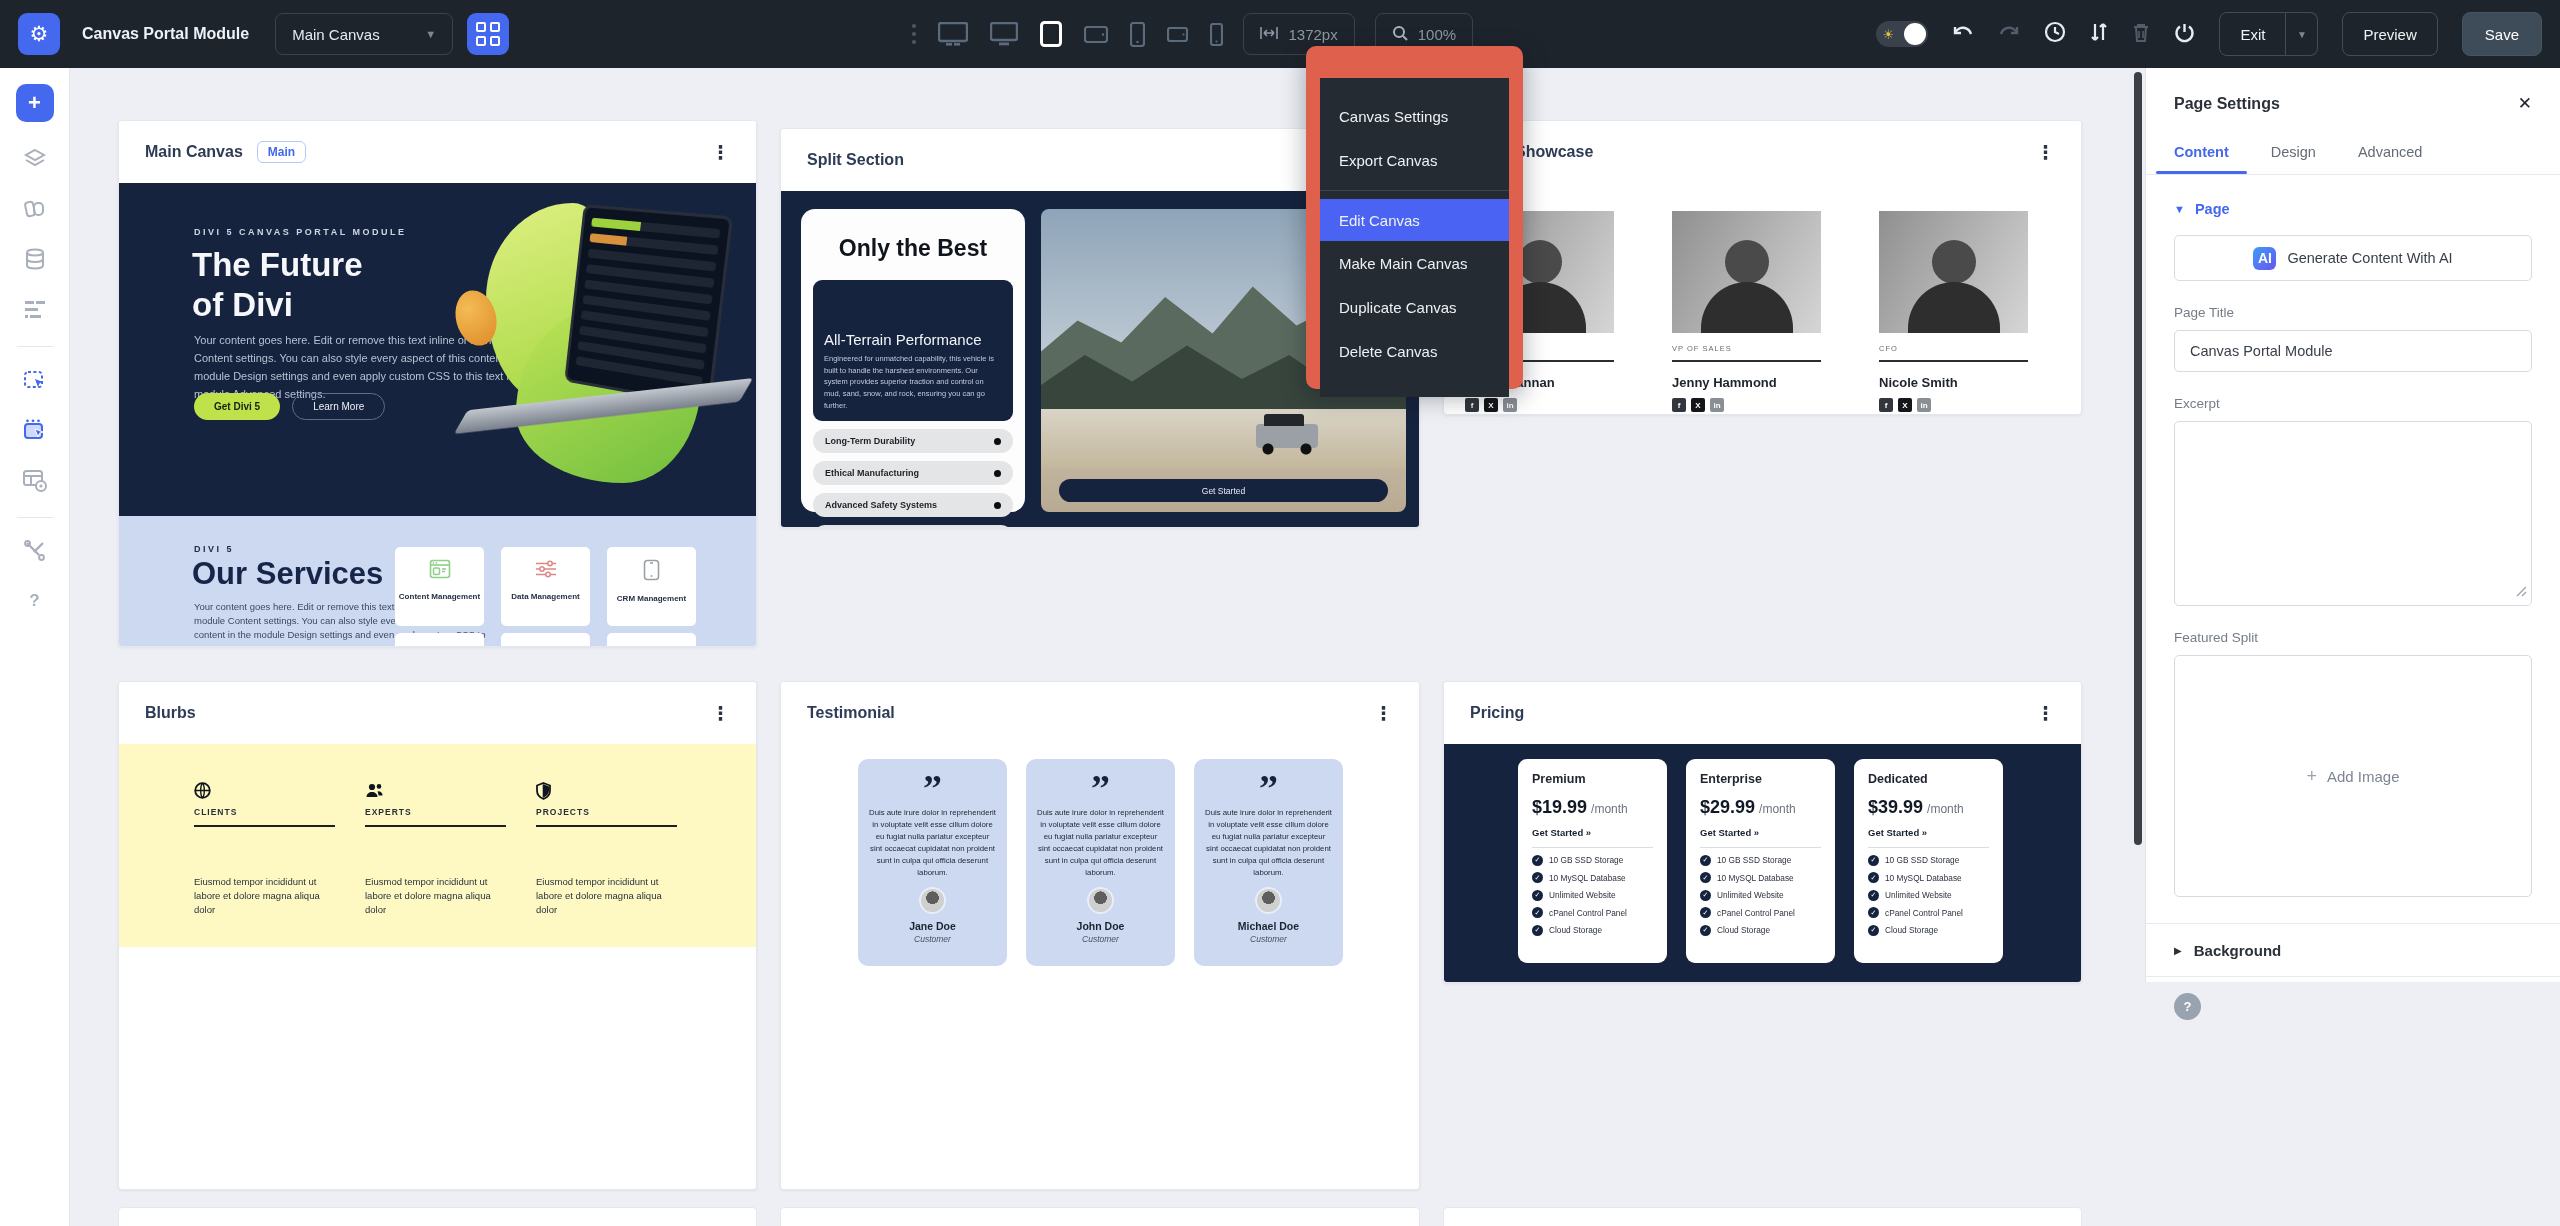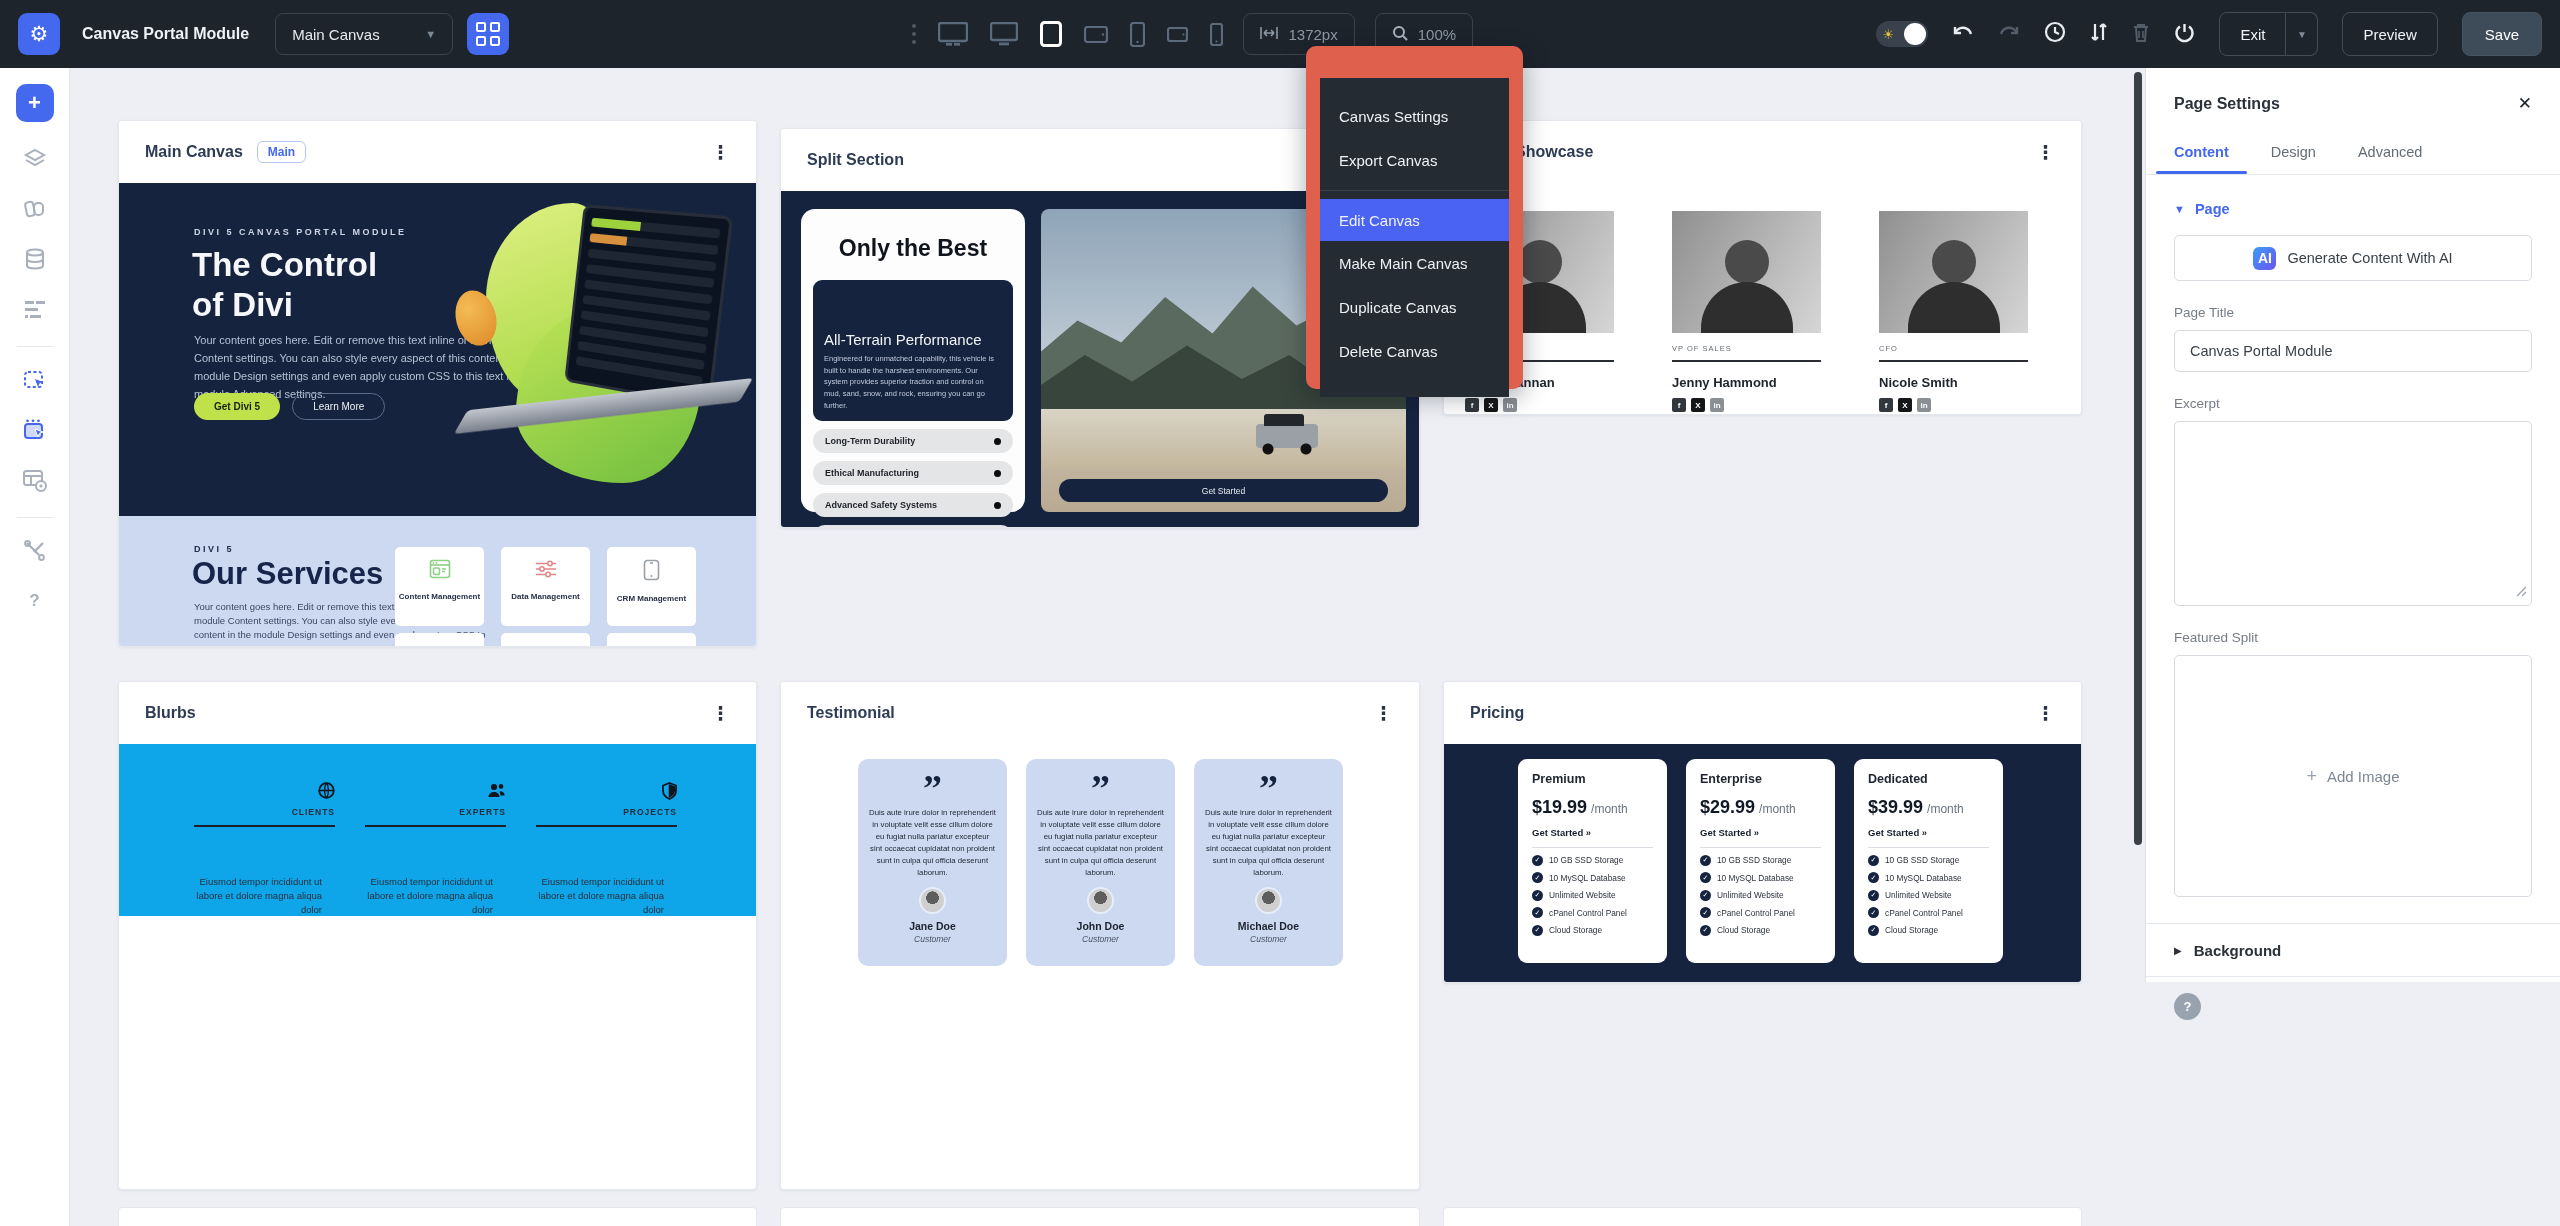--- a/index.html
+++ b/index.html
@@ -101,21 +101,21 @@
   .member .photo:before { content:""; position:absolute; left:50%; top:24%; width:44px; height:44px; margin-left:-22px; border-radius:50%; background:#4a4a4a; }
   .member .photo:after { content:""; position:absolute; left:50%; top:58%; width:92px; height:70px; margin-left:-46px; border-radius:46px 46px 0 0; background:#2e2e2e; }
   .member .role { font-size:7.5px; letter-spacing:1px; color:#676d74; margin-top:11px; }
   .member .line { height:2px; background:#2a2e33; margin-top:7px; }
   .member .name { font-size:13px; font-weight:700; color:#1e242c; margin-top:13px; }
   .socials { display:flex; gap:5px; margin-top:8px; }
   .soc { width:14px; height:14px; border-radius:2px; color:#fff; font-size:8px; font-weight:700; display:flex; align-items:center; justify-content:center; }
   .soc.f { background:#32373d; } .soc.x { background:#141619; } .soc.in { background:#8a8f94; }
 
   
-  .blurbs-body { position:relative; width:100%; height:172px; background:#0ea5e9;text-align:right; }
+  .blurbs-body { position:relative; width:100%; height:203px; background:#fef9c3; }
   .blurb-cols { display:flex; gap:30px; padding:38px 0 0 75px; }
   .blurb { width:141px; }
   .blurb .bicon { color:#10151d; height:18px; }
   .blurb .blabel { font-size:8.5px; letter-spacing:1px; font-weight:600; color:#272e3a; margin-top:7px; }
   .blurb .bline { height:2px; background:#1b2026; margin-top:8px; }
   .blurb .btext { font-size:9.5px; line-height:1.45; color:#2a313c; margin-top:48px; width:128px; }
 
   
   .testi-body { display:flex; gap:19px; padding:15px 0 0 77px; }
   .tcard { width:149px; height:207px; background:#ccd9f1; border-radius:10px; text-align:center; padding:10px 11px; }
@@ -374,21 +374,21 @@
 
   <div class="card" style="left:48px; top:52px; width:639px; height:527px;">
     <div class="card-head">
       <span class="card-title">Main Canvas</span>
       <span class="badge">Main</span>
       <span class="kebab">⋮</span>
     </div>
     <div class="hero">
       <div class="hero-eyebrow">DIVI 5 CANVAS PORTAL MODULE</div>
       <div class="hero-h1">
-        <div>The Control</div>
+        <div>The Future</div>
         <div>of Divi</div>
       </div>
       <div class="hero-p">Your content goes here. Edit or remove this text inline or in the module Content settings. You can also style every aspect of this content in the module Design settings and even apply custom CSS to this text in the module Advanced settings.</div>
       <div class="hero-btns">
         <span class="pill-lime">Get Divi 5</span>
         <span class="pill-ghost">Learn More</span>
       </div>
       <div class="illus">
         <div class="leaf1"></div>
         <div class="orangeblob"></div>

